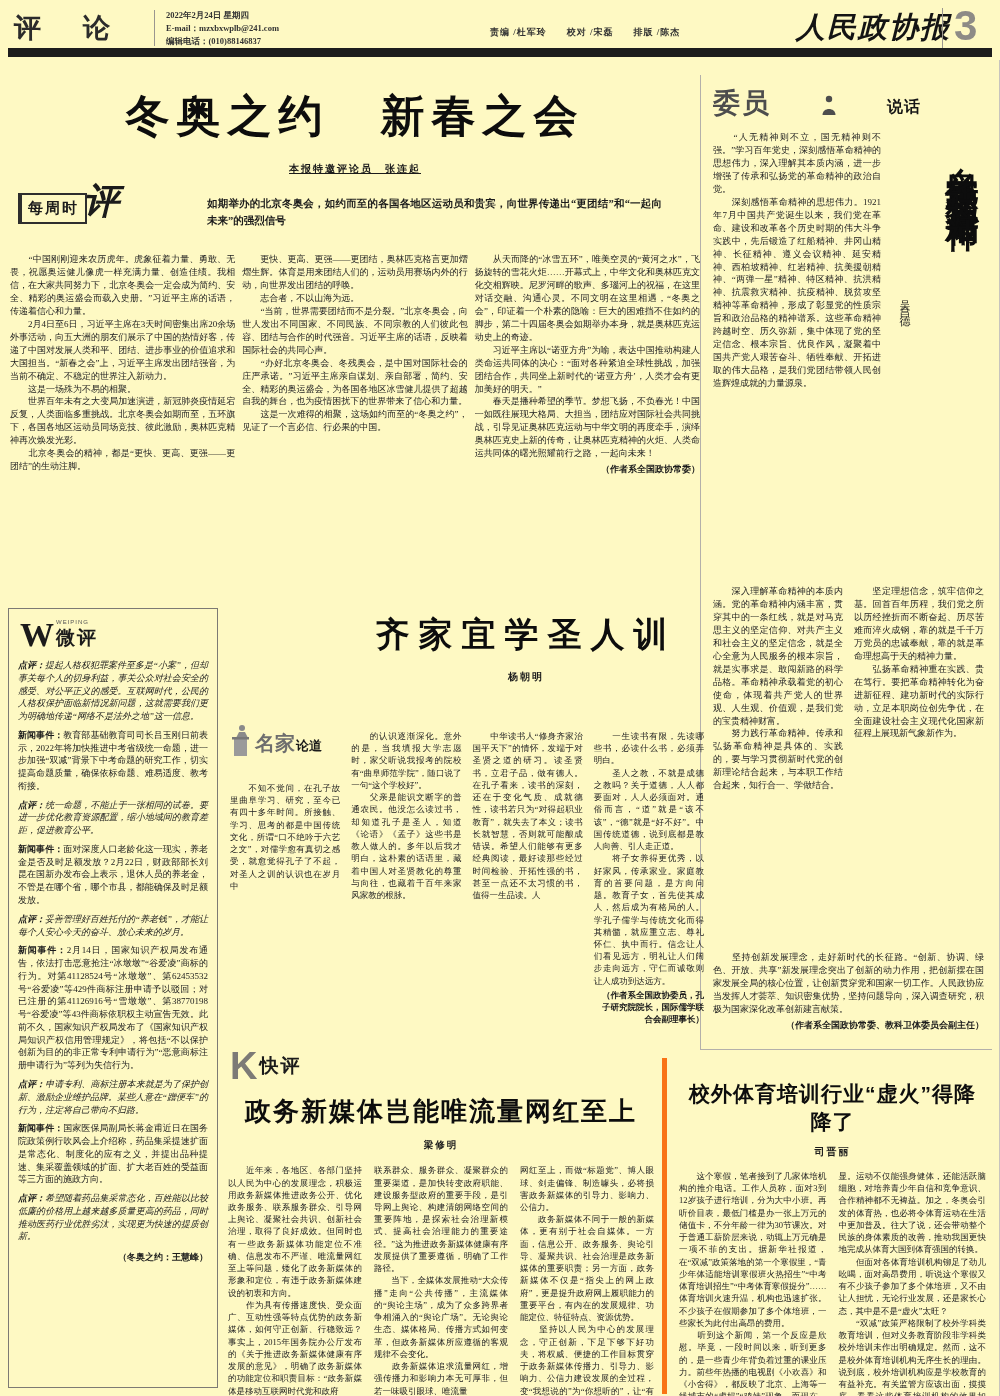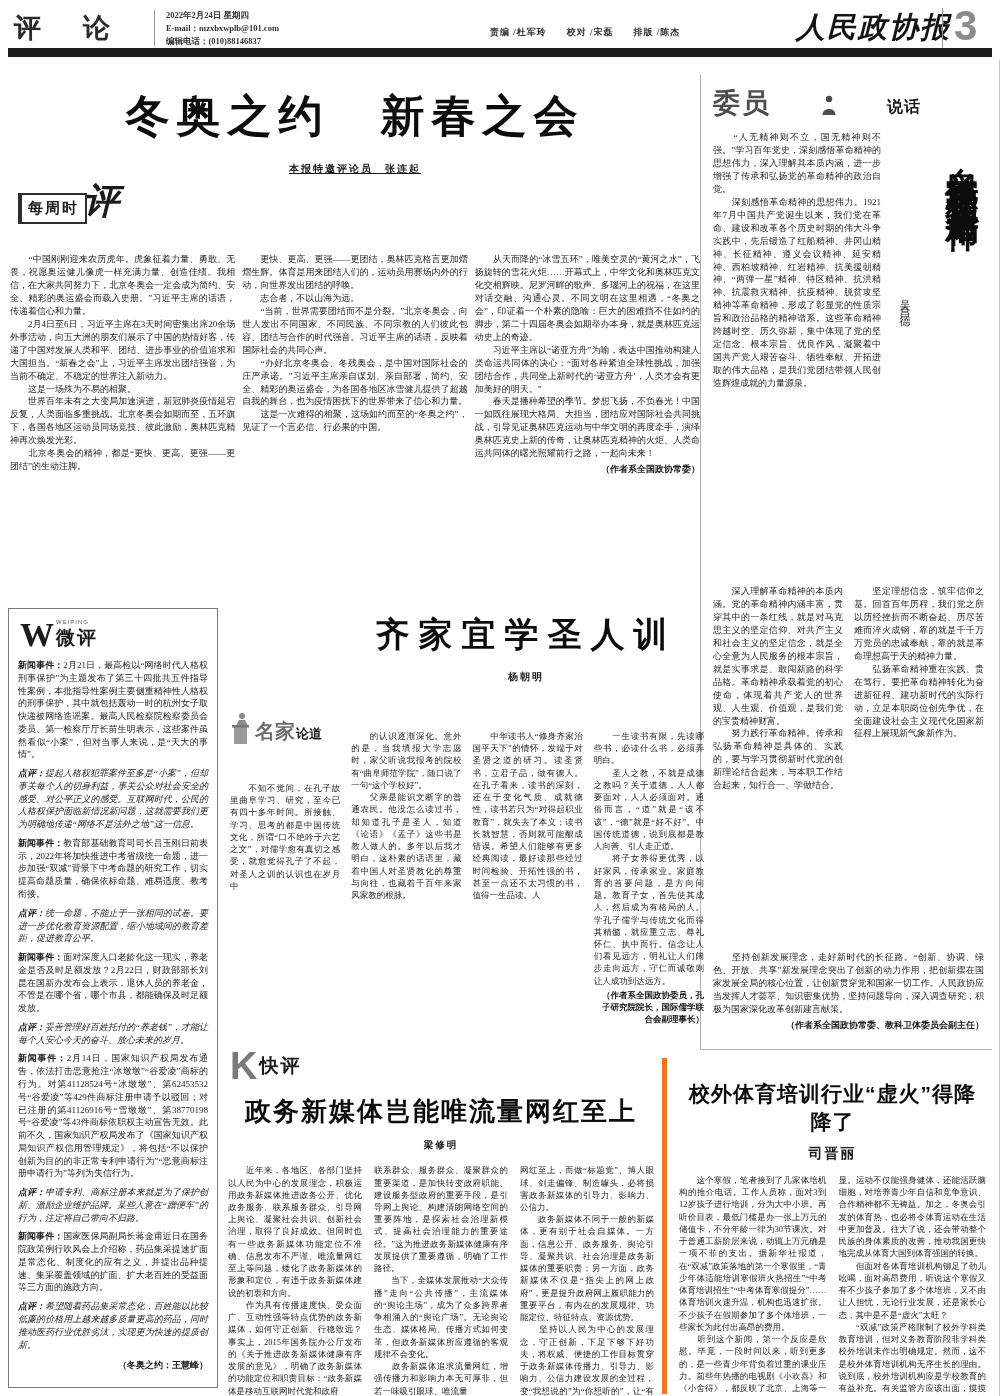--- a/index.html
+++ b/index.html
@@ -1,17 +1,17 @@
 <!DOCTYPE html>
 <html><head>
 <meta charset="utf-8">
 <style>
   * { margin:0; padding:0; box-sizing:border-box; }
   html,body { background:#dddbd6; }
-  .page { position:relative; width:1000px; height:1396px; margin:0 auto; background:#ffffff;
+  .page { position:relative; width:1000px; height:1396px; margin:0 auto; background:#fef9c3;
           font-family:"Liberation Serif","DejaVu Serif",serif; color:#1b1b1b; overflow:hidden; }
   .hd { font-family:"Liberation Sans","DejaVu Sans",sans-serif; }
 
   
   .masthead { position:absolute; top:8px; left:8px; right:8px; height:40px; }
   .section-name { position:absolute; left:6px; top:2px; font-weight:bold; font-size:27px; letter-spacing:42px; color:#2b2b2b; white-space:nowrap; }
   .mast-div1 { position:absolute; left:146px; top:2px; width:1px; height:36px; background:#9a968f; }
   .pub-info { position:absolute; left:158px; top:1px; font-size:8.5px; line-height:13px; color:#333; font-weight:bold; }
   .credits { position:absolute; left:482px; top:18px; font-size:9px; color:#333; font-weight:bold; letter-spacing:1px; }
   .brand { position:absolute; left:788px; top:0px; font-size:29px; font-weight:bold; font-style:italic; color:#141414; letter-spacing:2px; }
@@ -59,74 +59,75 @@
   .mb-author { writing-mode:vertical-rl; font-size:11px; letter-spacing:8px; margin:160px 12px 0 16px; color:#222; }
   .mb-headline { writing-mode:vertical-rl; font-weight:900; font-size:33px; letter-spacing:5px; margin-left:auto; padding-top:10px; color:#0d0d0d; }
   .mb-lower { display:flex; gap:11px; height:362px; margin-top:6px; }
   .mb-lower .txt { flex:1; }
   .mb-bottom { margin-top:4px; }
 
   
   .mingjia { position:absolute; left:228px; top:552px; width:478px; height:432px; }
   .mj-h2 { margin-left:118px; text-align:center; font-weight:900; font-size:34px; letter-spacing:9px; color:#0d0d0d; }
   .mj-author { margin-left:118px; text-align:center; font-size:10px; font-weight:bold; margin-top:12px; letter-spacing:2px; }
-  .mj-label { position:absolute; left:2px; top:84px; width:112px; height:70px; display:flex; align-items:center; }
+  .mj-label { position:absolute; left:2px; top:96px; width:112px; height:70px; display:flex; align-items:center; }
   .mj-mingjia { font-size:20px; font-weight:900; color:#6e6e6e; margin-left:3px; }
   .mj-lundao { font-size:13px; font-weight:900; color:#1a1a1a; margin:6px 0 0 1px; }
   .mj-body { position:absolute; top:118px; left:2px; right:2px; bottom:0; display:flex; gap:11px; }
   .mj-col { flex:1; font-size:8.5px; }
   .mj-col1 { padding-top:52px; }
 
   
   .kuaiping { position:absolute; left:228px; top:990px; width:426px; height:344px; }
   .kp-logo { display:flex; align-items:flex-end; margin-left:2px; }
   .kp-k { font-size:38px; font-weight:bold; color:#7c7a76; line-height:0.85; }
   .kp-cn { font-size:19px; font-weight:bold; margin:0 0 3px 2px; letter-spacing:2px; }
   .kp-h2 { text-align:center; font-weight:900; font-size:26px; letter-spacing:2px; margin-top:12px; color:#0d0d0d; }
   .kp-author { text-align:center; font-size:9.5px; font-weight:bold; margin-top:10px; letter-spacing:2px; }
   .kp-body { display:flex; gap:12px; margin-top:12px; height:212px; }
   .kp-body .txt { flex:1; font-size:8.5px; }
 
   
   .sports { position:absolute; left:662px; top:998px; width:330px; height:336px; border-left:5px solid #f97316; padding:4px 6px 0 12px; }
   .sp-h2 { text-align:center; font-weight:900; font-size:21px; letter-spacing:1px; margin-top:18px; color:#0d0d0d; }
-  .sp-author { text-align:center; font-size:14px; font-weight:bold; margin-top:9px; letter-spacing:2px; }
+  .sp-author { text-align:center; font-size:10px; font-weight:bold; margin-top:9px; letter-spacing:2px; }
   .sp-body { display:flex; gap:12px; margin-top:11px; height:246px; }
   .sp-body .txt { flex:1; font-size:8.5px; }
 </style>
 </head>
 <body>
 
 <div class="page">
 
   <header class="masthead">
     <div class="section-name hd">评论</div>
     <div class="mast-div1"></div>
     <div class="pub-info">
       <div>2022年2月24日  星期四</div>
-      <div>E-mail：mzxbxwplb@101.com</div>
+      <div>E-mail：mzxbxwplb@241.com</div>
       <div>编辑电话：(010)88146837</div>
     </div>
     <div class="credits">责编 /杜军玲　　校对 /宋磊　　排版 /陈杰</div>
     <div class="brand">人民政协报</div>
     <div class="mast-div2"></div>
     <div class="page-num hd">3</div>
   </header>
   <div class="black-rule"></div>
 
   <div class="content">
 
     <section class="weekly">
       <h1 class="wk-h1 hd">冬奥之约　新春之会</h1>
       <div class="wk-byline">本报特邀评论员　张连起</div>
       <div class="wk-sub">
         <div class="wk-logo">
           <span class="wk-logo-box hd">每周时</span>
           <span class="wk-logo-script">评</span>
         </div>
+        <div class="wk-standfirst">如期举办的北京冬奥会，如约而至的各国各地区运动员和贵宾，向世界传递出“更团结”和“一起向未来”的强烈信号</div>
       </div>
       <div class="wk-body">
         <div class="wk-col txt">　　“中国刚刚迎来农历虎年。虎象征着力量、勇敢、无畏，祝愿奥运健儿像虎一样充满力量、创造佳绩。我相信，在大家共同努力下，北京冬奥会一定会成为简约、安全、精彩的奥运盛会而载入史册。”习近平主席的话语，传递着信心和力量。
 　　2月4日至6日，习近平主席在3天时间密集出席20余场外事活动，向五大洲的朋友们展示了中国的热情好客，传递了中国对发展人类和平、团结、进步事业的价值追求和大国担当。“新春之会”上，习近平主席发出团结强音，为当前不确定、不稳定的世界注入新动力。
 　　这是一场殊为不易的相聚。
 　　世界百年未有之大变局加速演进，新冠肺炎疫情延宕反复，人类面临多重挑战。北京冬奥会如期而至，五环旗下，各国各地区运动员同场竞技、彼此激励，奥林匹克精神再次焕发光彩。
 　　北京冬奥会的精神，都是“更快、更高、更强——更团结”的生动注脚。</div>
         <div class="wk-col txt">　　更快、更高、更强——更团结，奥林匹克格言更加熠熠生辉。体育是用来团结人们的，运动员用赛场内外的行动，向世界发出团结的呼唤。
 　　志合者，不以山海为远。
 　　“当前，世界需要团结而不是分裂。”北京冬奥会，向世人发出不同国家、不同民族、不同宗教的人们彼此包容、团结与合作的时代强音。习近平主席的话语，反映着国际社会的共同心声。
@@ -144,21 +145,20 @@
     <aside class="weiping">
       <div class="wp-logo">
         <span class="wp-w">W</span>
         <span class="wp-right">
           <span class="wp-en hd">WEIPING</span>
           <span class="wp-cn hd">微评</span>
         </span>
       </div>
       <div>
 
-          <p class="wp-item wp-event"><b>新闻事件：</b><span>2月21日，最高检以“网络时代人格权刑事保护”为主题发布了第三十四批共五件指导性案例，本批指导性案例主要侧重精神性人格权的刑事保护，其中就包括轰动一时的杭州女子取快递被网络造谣案。最高人民检察院检察委员会委员、第一检察厅厅长苗生明表示，这些案件虽然看似“小案”，但对当事人来说，是“天大的事情”。</span></p>
 
           <p class="wp-item wp-comment"><b>点评：</b><span>提起人格权犯罪案件至多是“小案”，但却事关每个人的切身利益，事关公众对社会安全的感受、对公平正义的感受。互联网时代，公民的人格权保护面临新情况新问题，这就需要我们更为明确地传递“网络不是法外之地”这一信息。</span></p>
 
           <p class="wp-item wp-event"><b>新闻事件：</b><span>教育部基础教育司司长吕玉刚日前表示，2022年将加快推进中考省级统一命题，进一步加强“双减”背景下中考命题的研究工作，切实提高命题质量，确保依标命题、难易适度、教考衔接。</span></p>
 
           <p class="wp-item wp-comment"><b>点评：</b><span>统一命题，不能止于一张相同的试卷。要进一步优化教育资源配置，缩小地域间的教育差距，促进教育公平。</span></p>
 
           <p class="wp-item wp-event"><b>新闻事件：</b><span>面对深度人口老龄化这一现实，养老金是否及时足额发放？2月22日，财政部部长刘昆在国新办发布会上表示，退休人员的养老金，不管是在哪个省，哪个市县，都能确保及时足额发放。</span></p>
 
           <p class="wp-item wp-comment"><b>点评：</b><span>妥善管理好百姓托付的“养老钱”，才能让每个人安心今天的奋斗、放心未来的岁月。</span></p>

